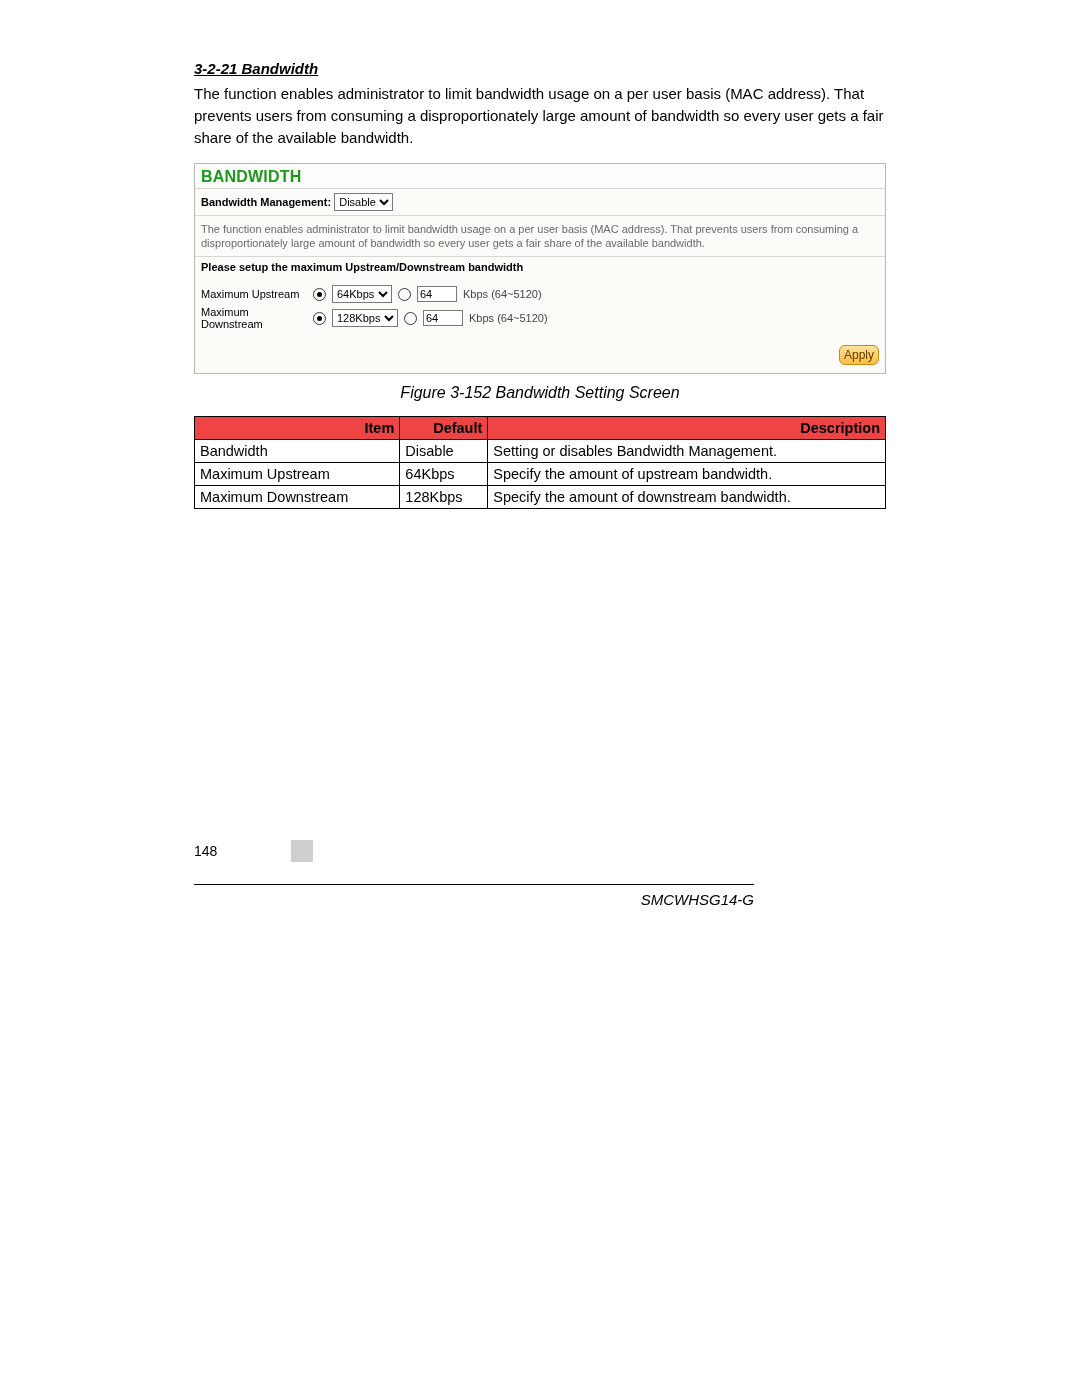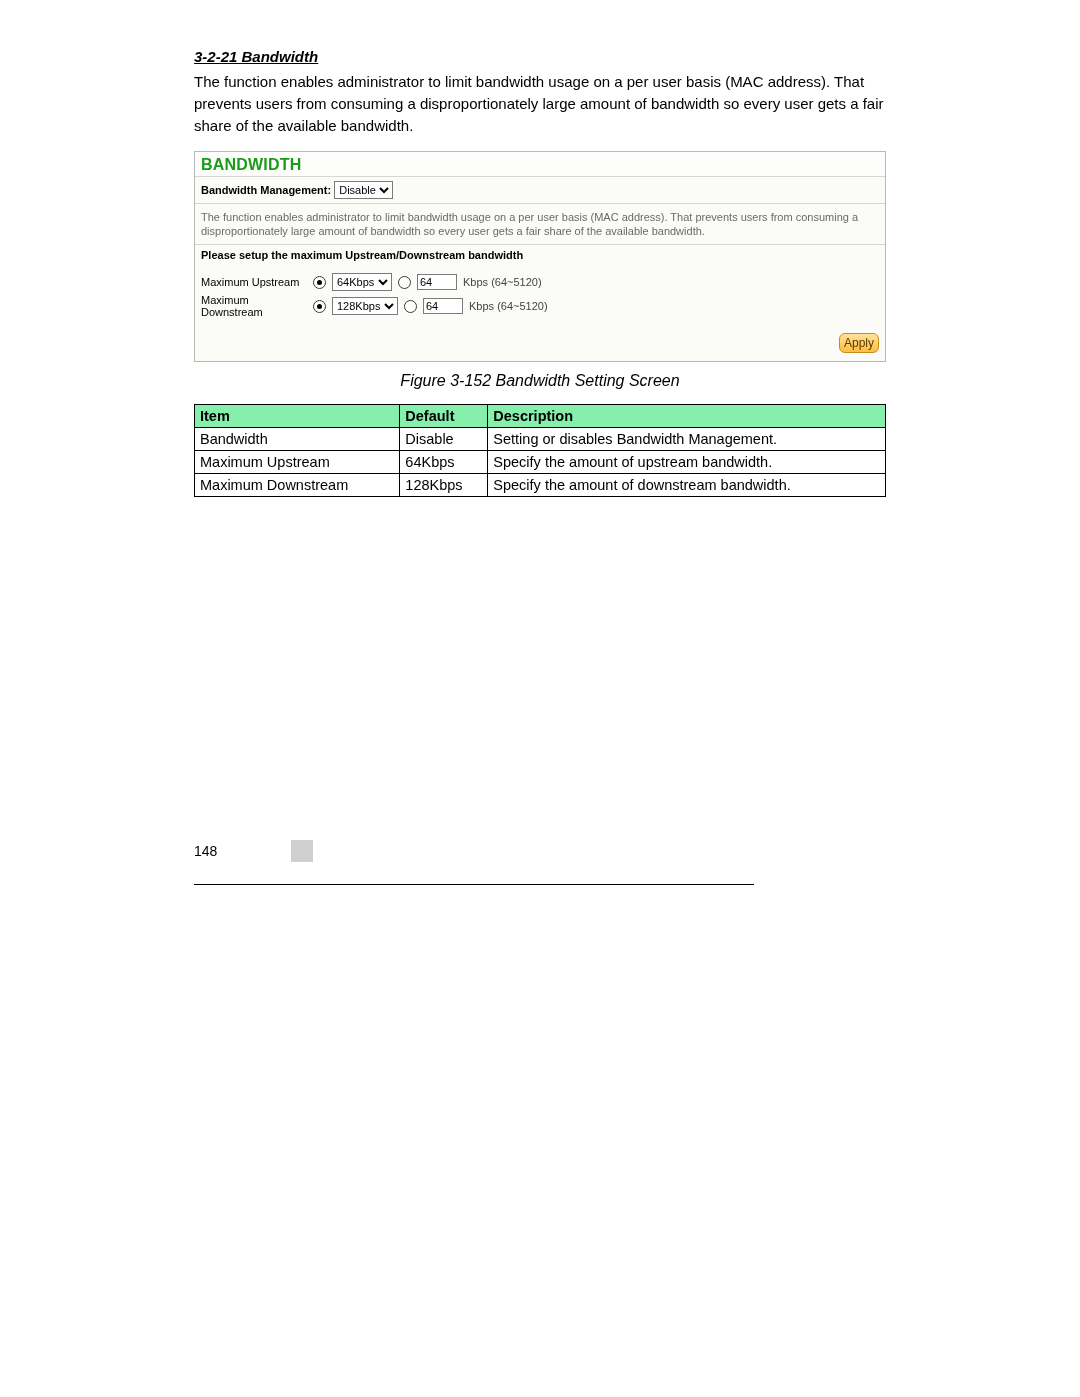--- a/index.html
+++ b/index.html
@@ -14,21 +14,21 @@
     height: 1397px;
     position: relative;
     box-sizing: border-box;
     padding: 48px 194px 0 194px;
   }
   .sec-heading {
     font-size: 15px;
     font-weight: bold;
     font-style: italic;
     text-decoration: underline;
-    margin: 0 0 6px 0;
+    margin: 12px 0 6px 0;
   }
   .intro {
     font-size: 15px;
     line-height: 22px;
     margin: 0 0 14px 0;
   }
 
   
   .figure-box {
     border: 1px solid #b8b8b8;
@@ -133,22 +133,22 @@
     width: 100%;
     font-size: 14.5px;
   }
   table.param th, table.param td {
     border: 1px solid #000;
     padding: 3px 5px;
     text-align: left;
     vertical-align: top;
   }
   table.param th {
-    background: #86efac;
-    text-align: left;
+    background: #ef4444;
+    text-align: right;
     font-weight: bold;
   }
   
   .footer-area {
     position: absolute;
     left: 194px;
     right: 194px;
     top: 840px;
     width: 560px;
   }
@@ -256,15 +256,16 @@
       </tr>
     </tbody>
   </table>
 
   <div class="footer-area">
     <div class="page-num-row">
       <span>148</span>
       <span class="gray-block"></span>
     </div>
     <div class="footer-line"></div>
+    <div class="model">SMCWHSG14-G</div>
   </div>
 
 </div>
 
 </body></html>

